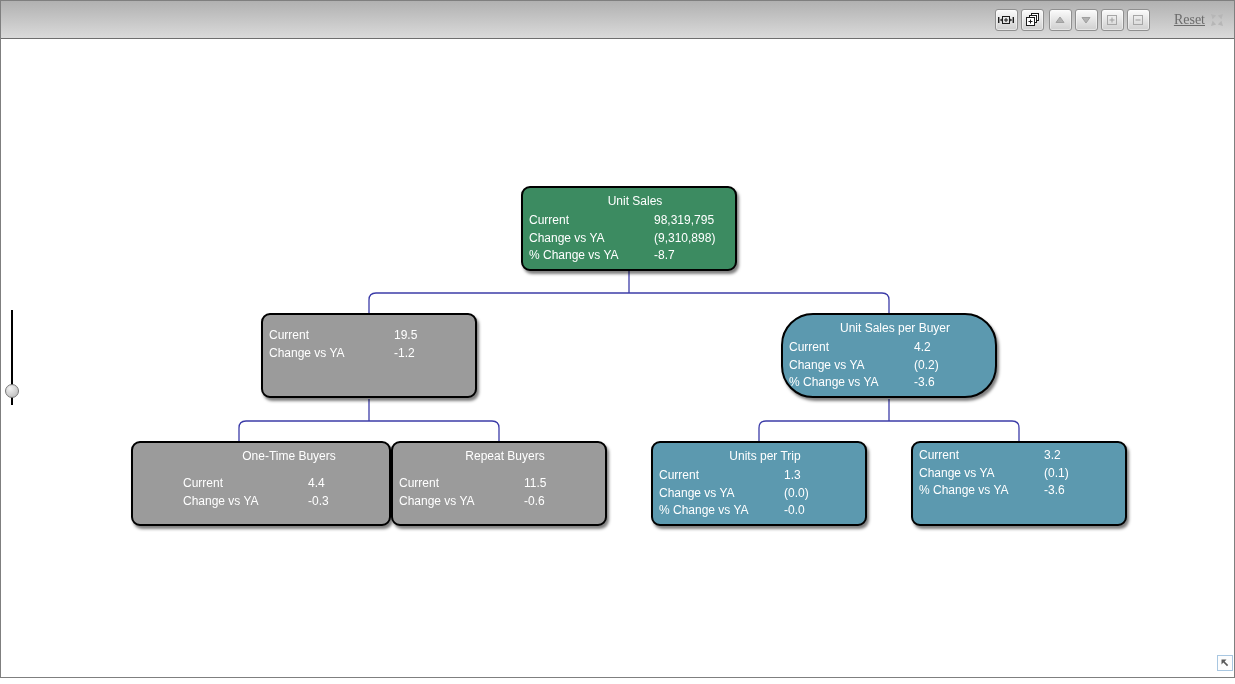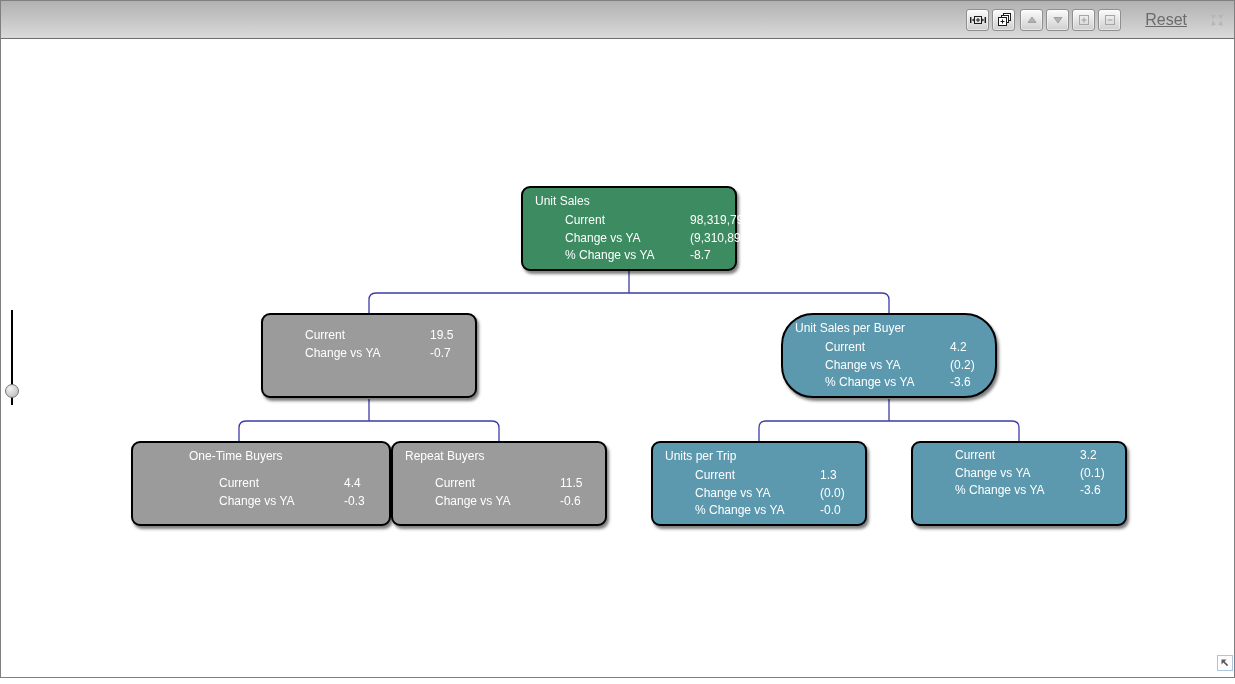--- a/index.html
+++ b/index.html
@@ -22,39 +22,40 @@
   .tb-btn {
     width:23px; height:22px; border:1px solid #8f8f8f; border-radius:3px;
     background:linear-gradient(#fbfbfb,#cfcfcf);
     display:flex; align-items:center; justify-content:center;
     padding:0; margin:0; box-shadow:0 0 0 1px rgba(255,255,255,.45) inset;
     cursor:pointer;
   }
   .tb-btn.gap-left { margin-left:2px; }
   .tb-btn svg { display:block; }
   .reset-link {
-    margin-left:21px; margin-right:18px;
-    color:#6b6b6b; font-size:16px; text-decoration:underline; cursor:pointer;
+    margin-left:21px; 
+    color:#6b6b6b; font-size:14px; text-decoration:underline; cursor:pointer;font-family:Liberation Serif, serif;
   }
   .corner-arrows { margin-right:2px; display:flex; align-items:center; }
   
   .canvas {
     position:absolute; left:0; top:38px; width:1233px; height:638px;
     background:#ffffff;
+    text-align:center;
   }
   .connectors { position:absolute; left:0; top:0; pointer-events:none; }
   
   .node {
     position:absolute; width:212px; height:81px;
     border:2px solid #000; border-radius:9px;
     box-shadow:2px 3px 3px rgba(0,0,0,.5);
     color:#fff; font-size:12px; cursor:pointer;
   }
   .node-title { padding:6px 0 0 12px; white-space:nowrap; }
-  .rows { margin-top:5px;margin-left:36px; }
+  .rows { margin-top:5px; }
   .node.gap .rows { margin-top:13px; }
   .row { position:relative; height:17.6px; }
   .row .lbl { position:absolute; left:6px; white-space:nowrap; }
   .row .val { position:absolute; left:131px; white-space:nowrap; }
   
   .slider-track {
     position:absolute; left:10px; top:271px; width:2px; height:95px;
     background:#000; cursor:pointer;
   }
   .slider-thumb {
@@ -183,21 +184,21 @@
     </div>
 
     <div class="node gap" style="left: 260px; top: 274px; background: rgb(155, 155, 155);">
       <div class="rows">
         <div class="row">
           <span class="lbl">Current</span>
           <span class="val">19.5</span>
         </div>
         <div class="row">
           <span class="lbl">Change vs YA</span>
-          <span class="val">-0.7</span>
+          <span class="val">-1.2</span>
         </div>
       </div>
     </div>
 
     <div class="node" style="left: 780px; top: 274px; background: rgb(92, 153, 175); border-radius: 32px;">
       <div class="node-title">Unit Sales per Buyer</div>
       <div class="rows">
         <div class="row">
           <span class="lbl">Current</span>
           <span class="val">4.2</span>

